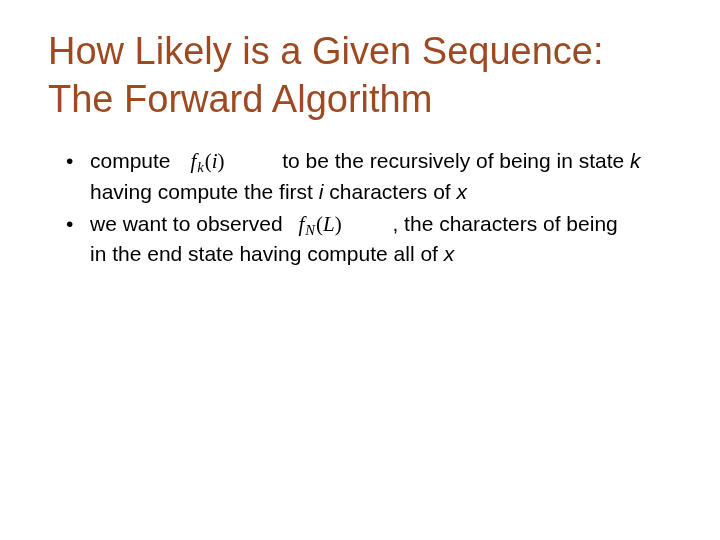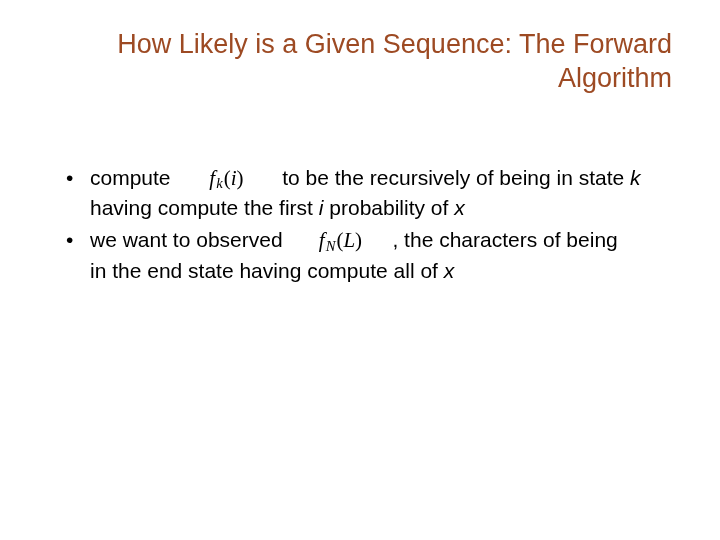--- a/index.html
+++ b/index.html
@@ -10,25 +10,25 @@
     background: #fff;
     font-family: Arial, Helvetica, sans-serif;
     color: #000;
     overflow: hidden;
   }
   .slide {
     padding: 28px 48px 20px 48px;
   }
   .title {
     color: #9d4a23;
-    font-size: 27px;
+    font-size: 38px;
     font-weight: normal;
-    text-align: right;
+    text-align: left;
     line-height: 1.25;
-    margin: 0 0 68px 0;
+    margin: 0 0 24px 0;
   }
   ul.bullets {
     list-style: none;
     padding: 0;
     margin: 0;
   }
   ul.bullets > li {
     position: relative;
     padding-left: 42px;
     font-size: 21px;
@@ -57,37 +57,37 @@
     vertical-align: -0.25em;
     padding-left: 1px;
     padding-right: 1px;
   }
   .paren {
     font-style: normal;
   }
   .ital { font-style: italic; }
   .gap1 { display:inline-block; width: 14px; }
   .gap2 { display:inline-block; width: 10px; }
-  .mslot { display:inline-block; text-align:center; }
+  .mslot { display:inline-block; text-align:left; }
 </style>
 </head>
 <body>
 
 <div class="slide">
   <h1 class="title">How Likely is a Given Sequence: The Forward Algorithm</h1>
 
   <ul class="bullets">
 
     <li>
       <span>compute</span><span class="gap1"></span>
       <span class="math mslot" style="width:72px">
         <span>f</span><span class="sub">k</span><span class="paren">(</span><span>i</span><span class="paren">)</span>
       </span><span class="gap1"></span>
       <span>to be the recursively of being in state </span><span class="ital">k</span><br>
-      <span>having compute the first </span><span class="ital">i</span><span> probability of </span><span class="ital">x</span>
+      <span>having compute the first </span><span class="ital">i</span><span> characters of </span><span class="ital">x</span>
     </li>
 
   </ul>
 
   <ul class="bullets block2">
 
     <li>
       <span>we want to observed</span><span class="gap2"></span>
       <span class="math mslot" style="width:84px">
         <span>f</span><span class="sub">N</span><span class="paren">(</span><span>L</span><span class="paren">)</span>

